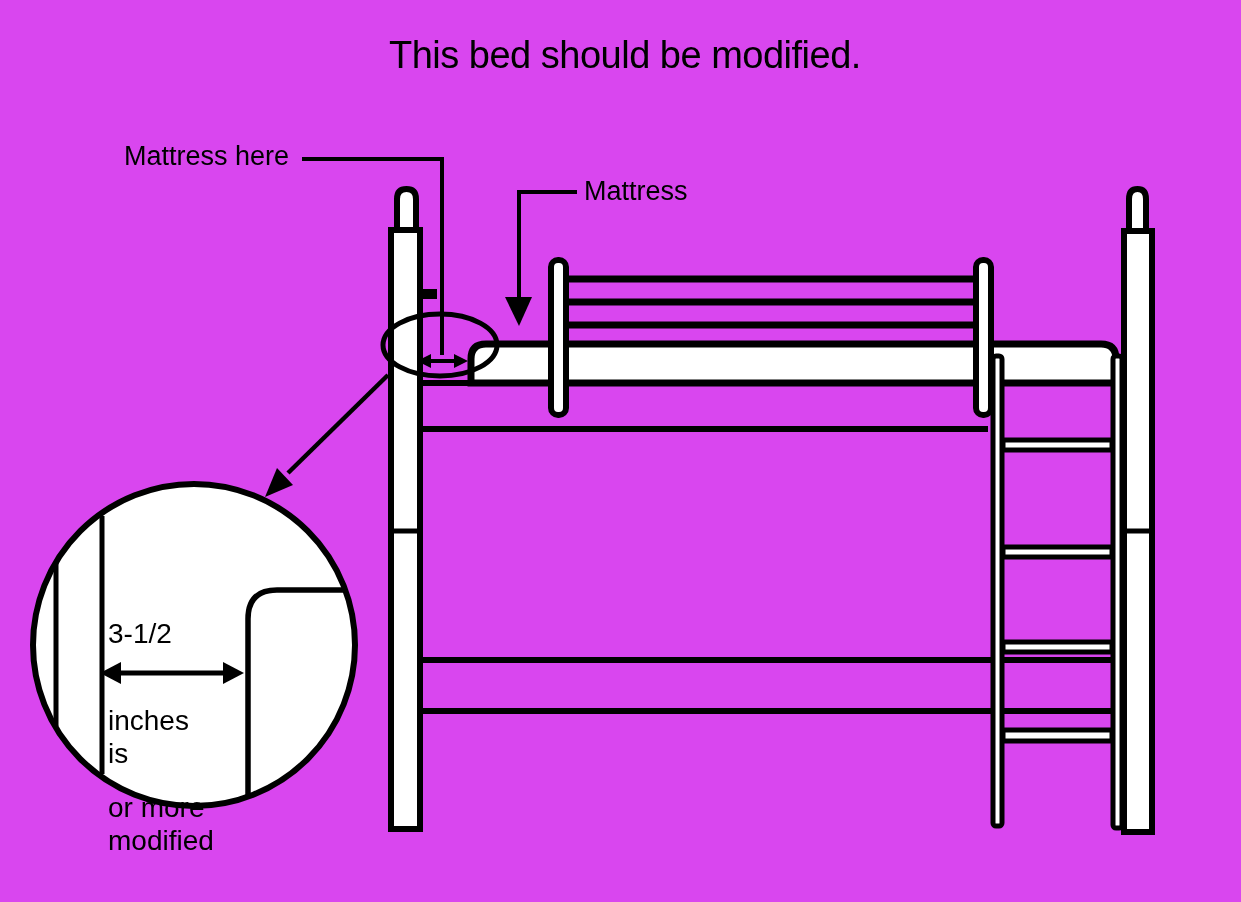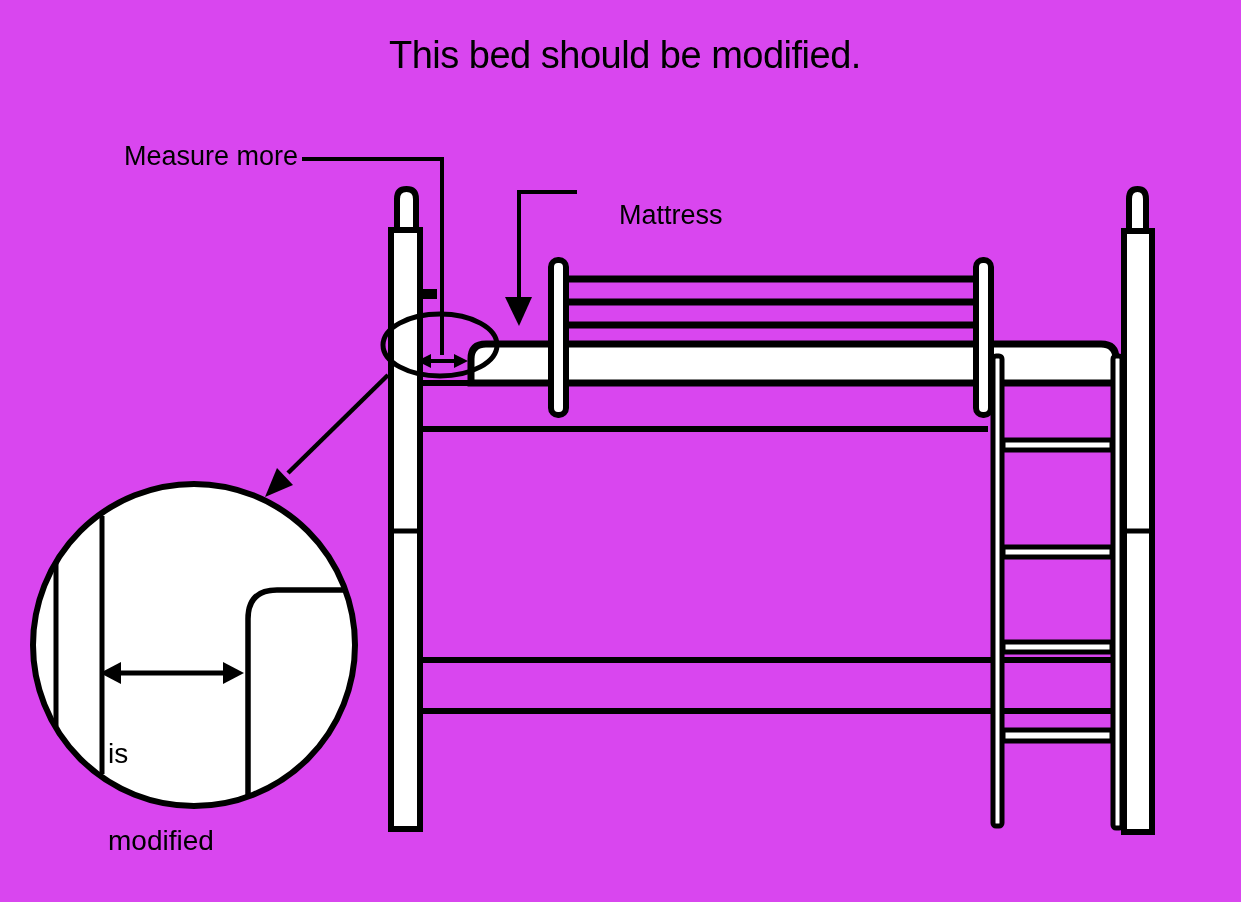--- a/index.html
+++ b/index.html
@@ -31,21 +31,21 @@
     left: 389px;
     top: 34px;
     font-size: 38px;
     letter-spacing: -0.5px;
   }
   .lbl {
     font-size: 27px;
     letter-spacing: 0px;
   }
   .lbl-measure { left: 124px; top: 141px; }
-  .lbl-mattress { left: 619px; top: 176px; margin-top: 24px; }
+  .lbl-mattress { left: 584px; top: 176px; }
   .mag-gap {
     left: 108px;
     top: 561px;
     font-size: 28px;
     line-height: 29px;
   }
   .mag-hazard {
     left: 108px;
     top: 681px;
     font-size: 28px;
@@ -132,23 +132,28 @@
     </g>
 
     <g>
       <line x1="388" y1="375" x2="288" y2="473" stroke="#000000" stroke-width="4.5"></line>
       <polygon points="265,497 293,485 277,468" fill="#000000"></polygon>
     </g>
   </svg>
 
   <div class="txt title">This bed should be modified.</div>
 
-  <div class="txt lbl lbl-measure">Measure more</div>
+  <div class="txt lbl lbl-measure">Mattress here</div>
 
   <div class="txt lbl lbl-mattress">Mattress</div>
 
+  <div class="txt mag-gap">
+    <div>3-1/2</div>
+    <div>inches</div>
+    <div>or more</div>
+  </div>
 
   <div class="txt mag-hazard">
     <div>is</div>
     <div>modified</div>
   </div>
 
 </div>
 
 </body></html>

